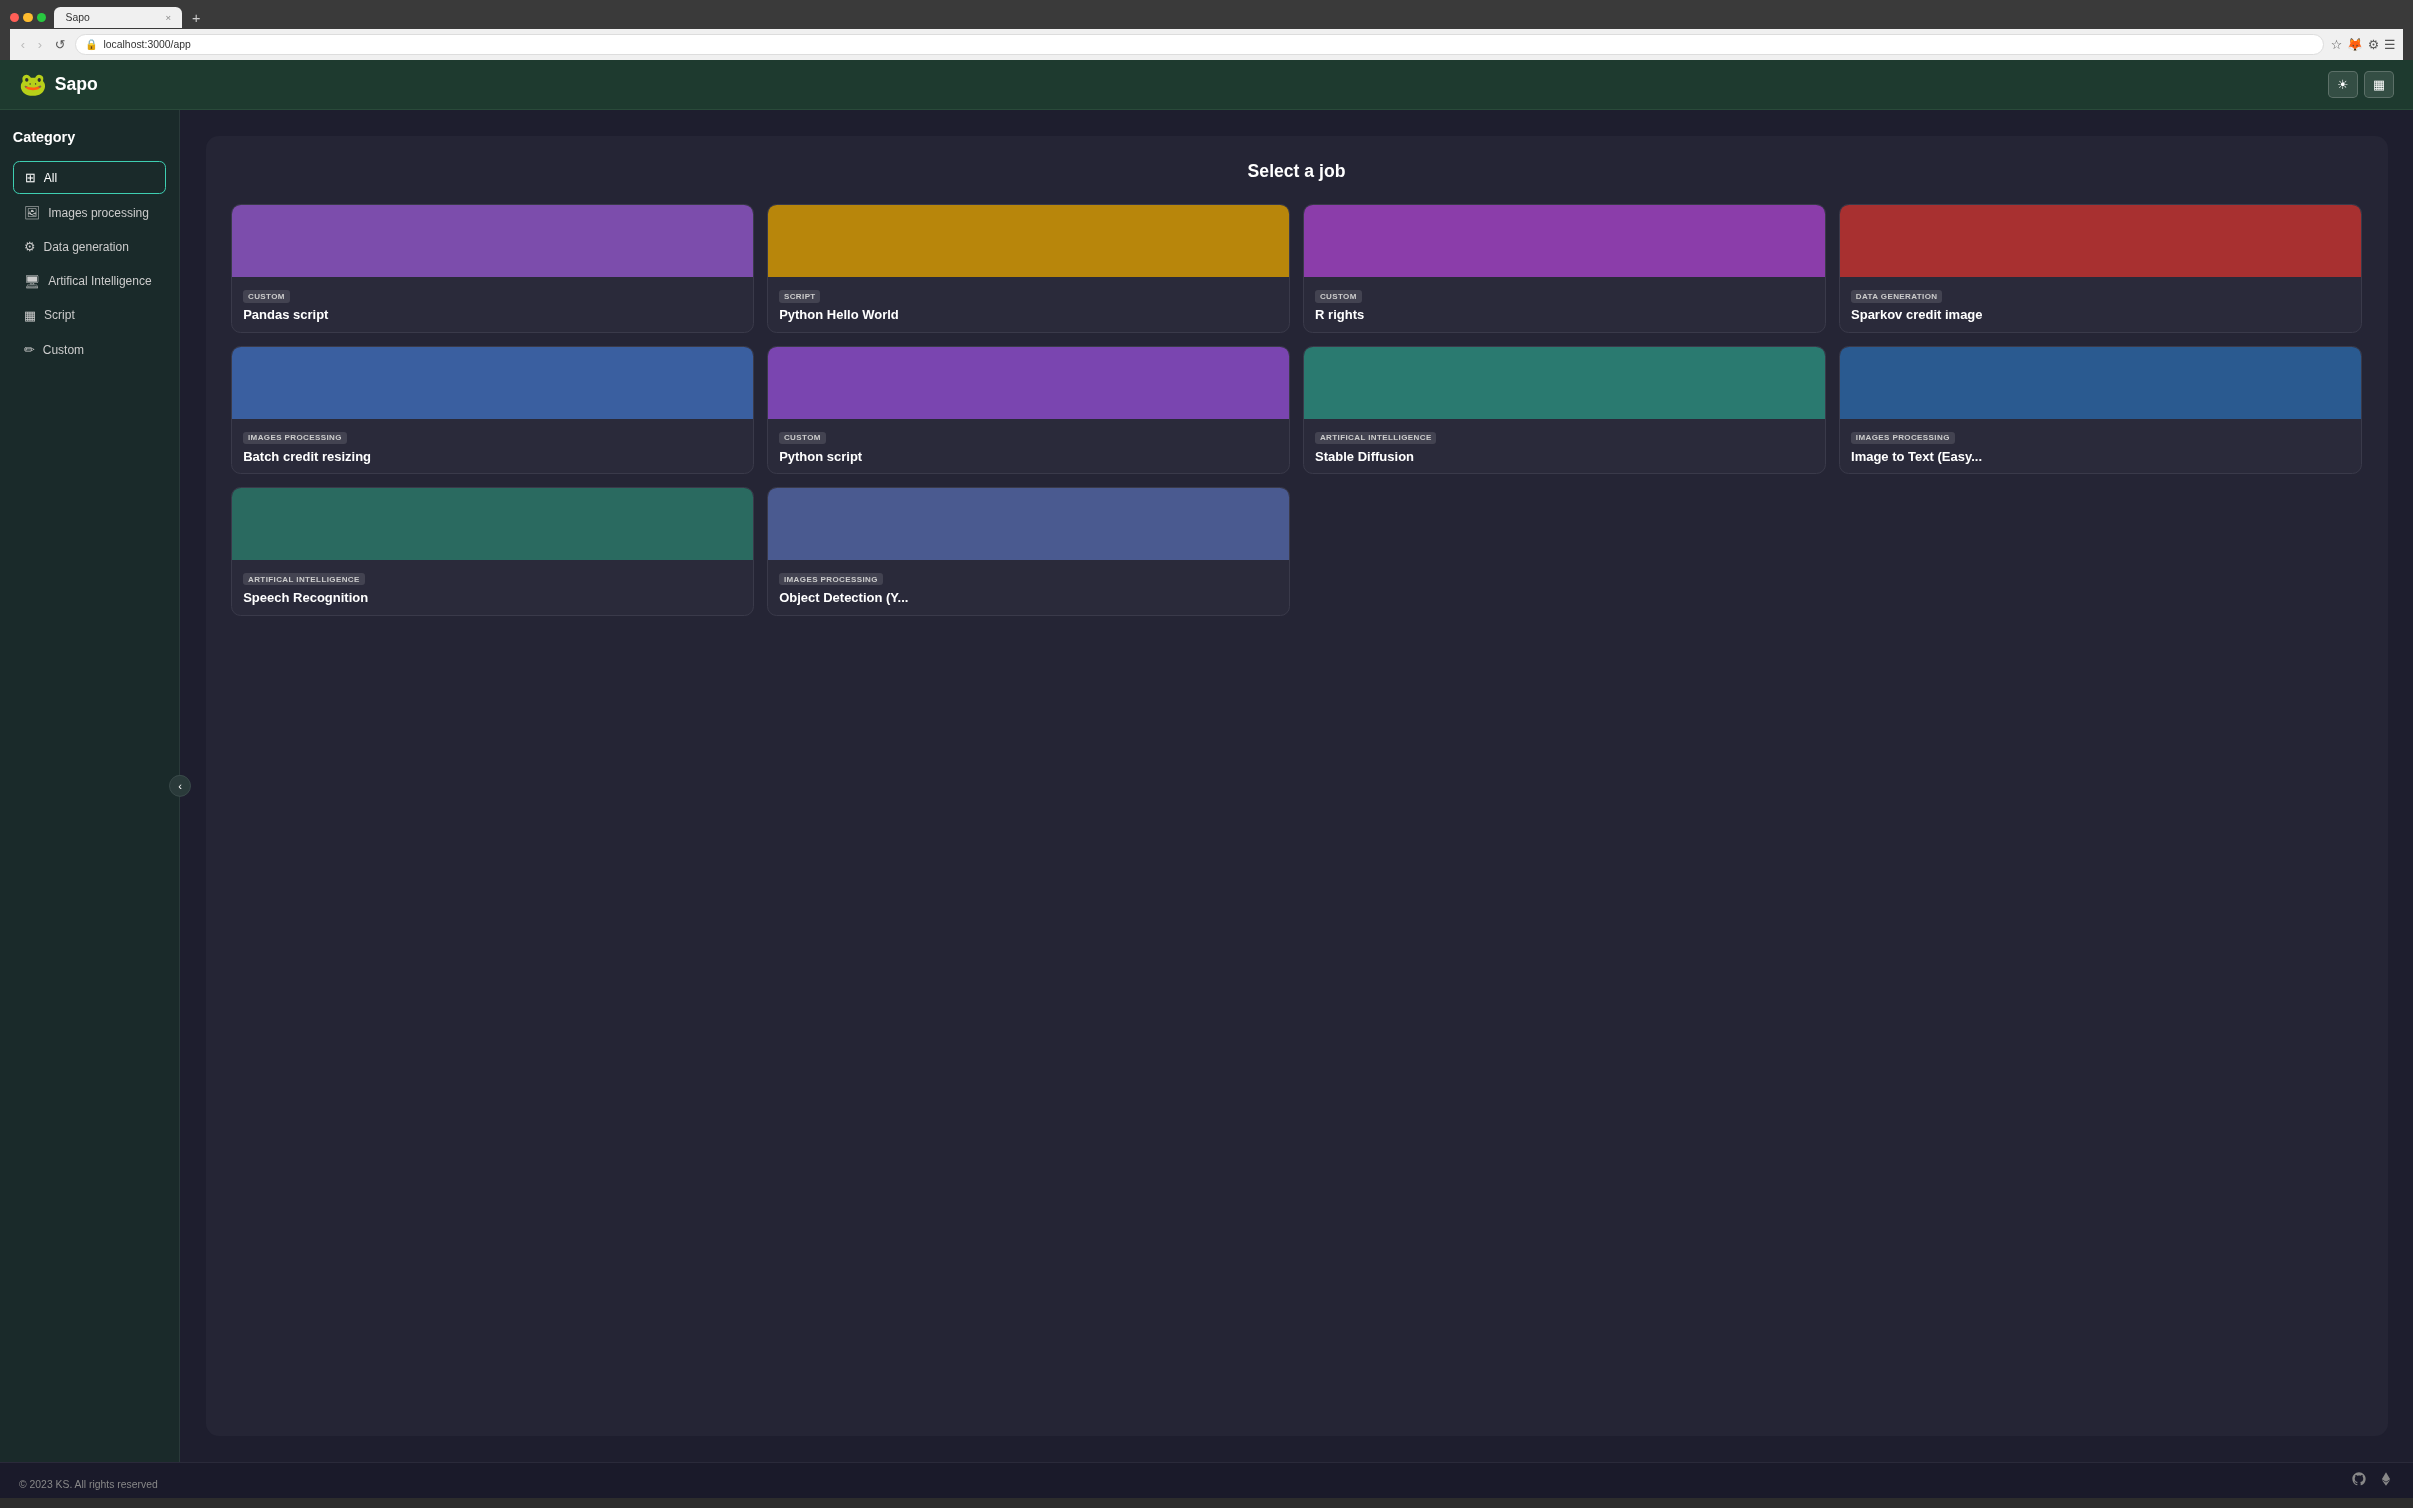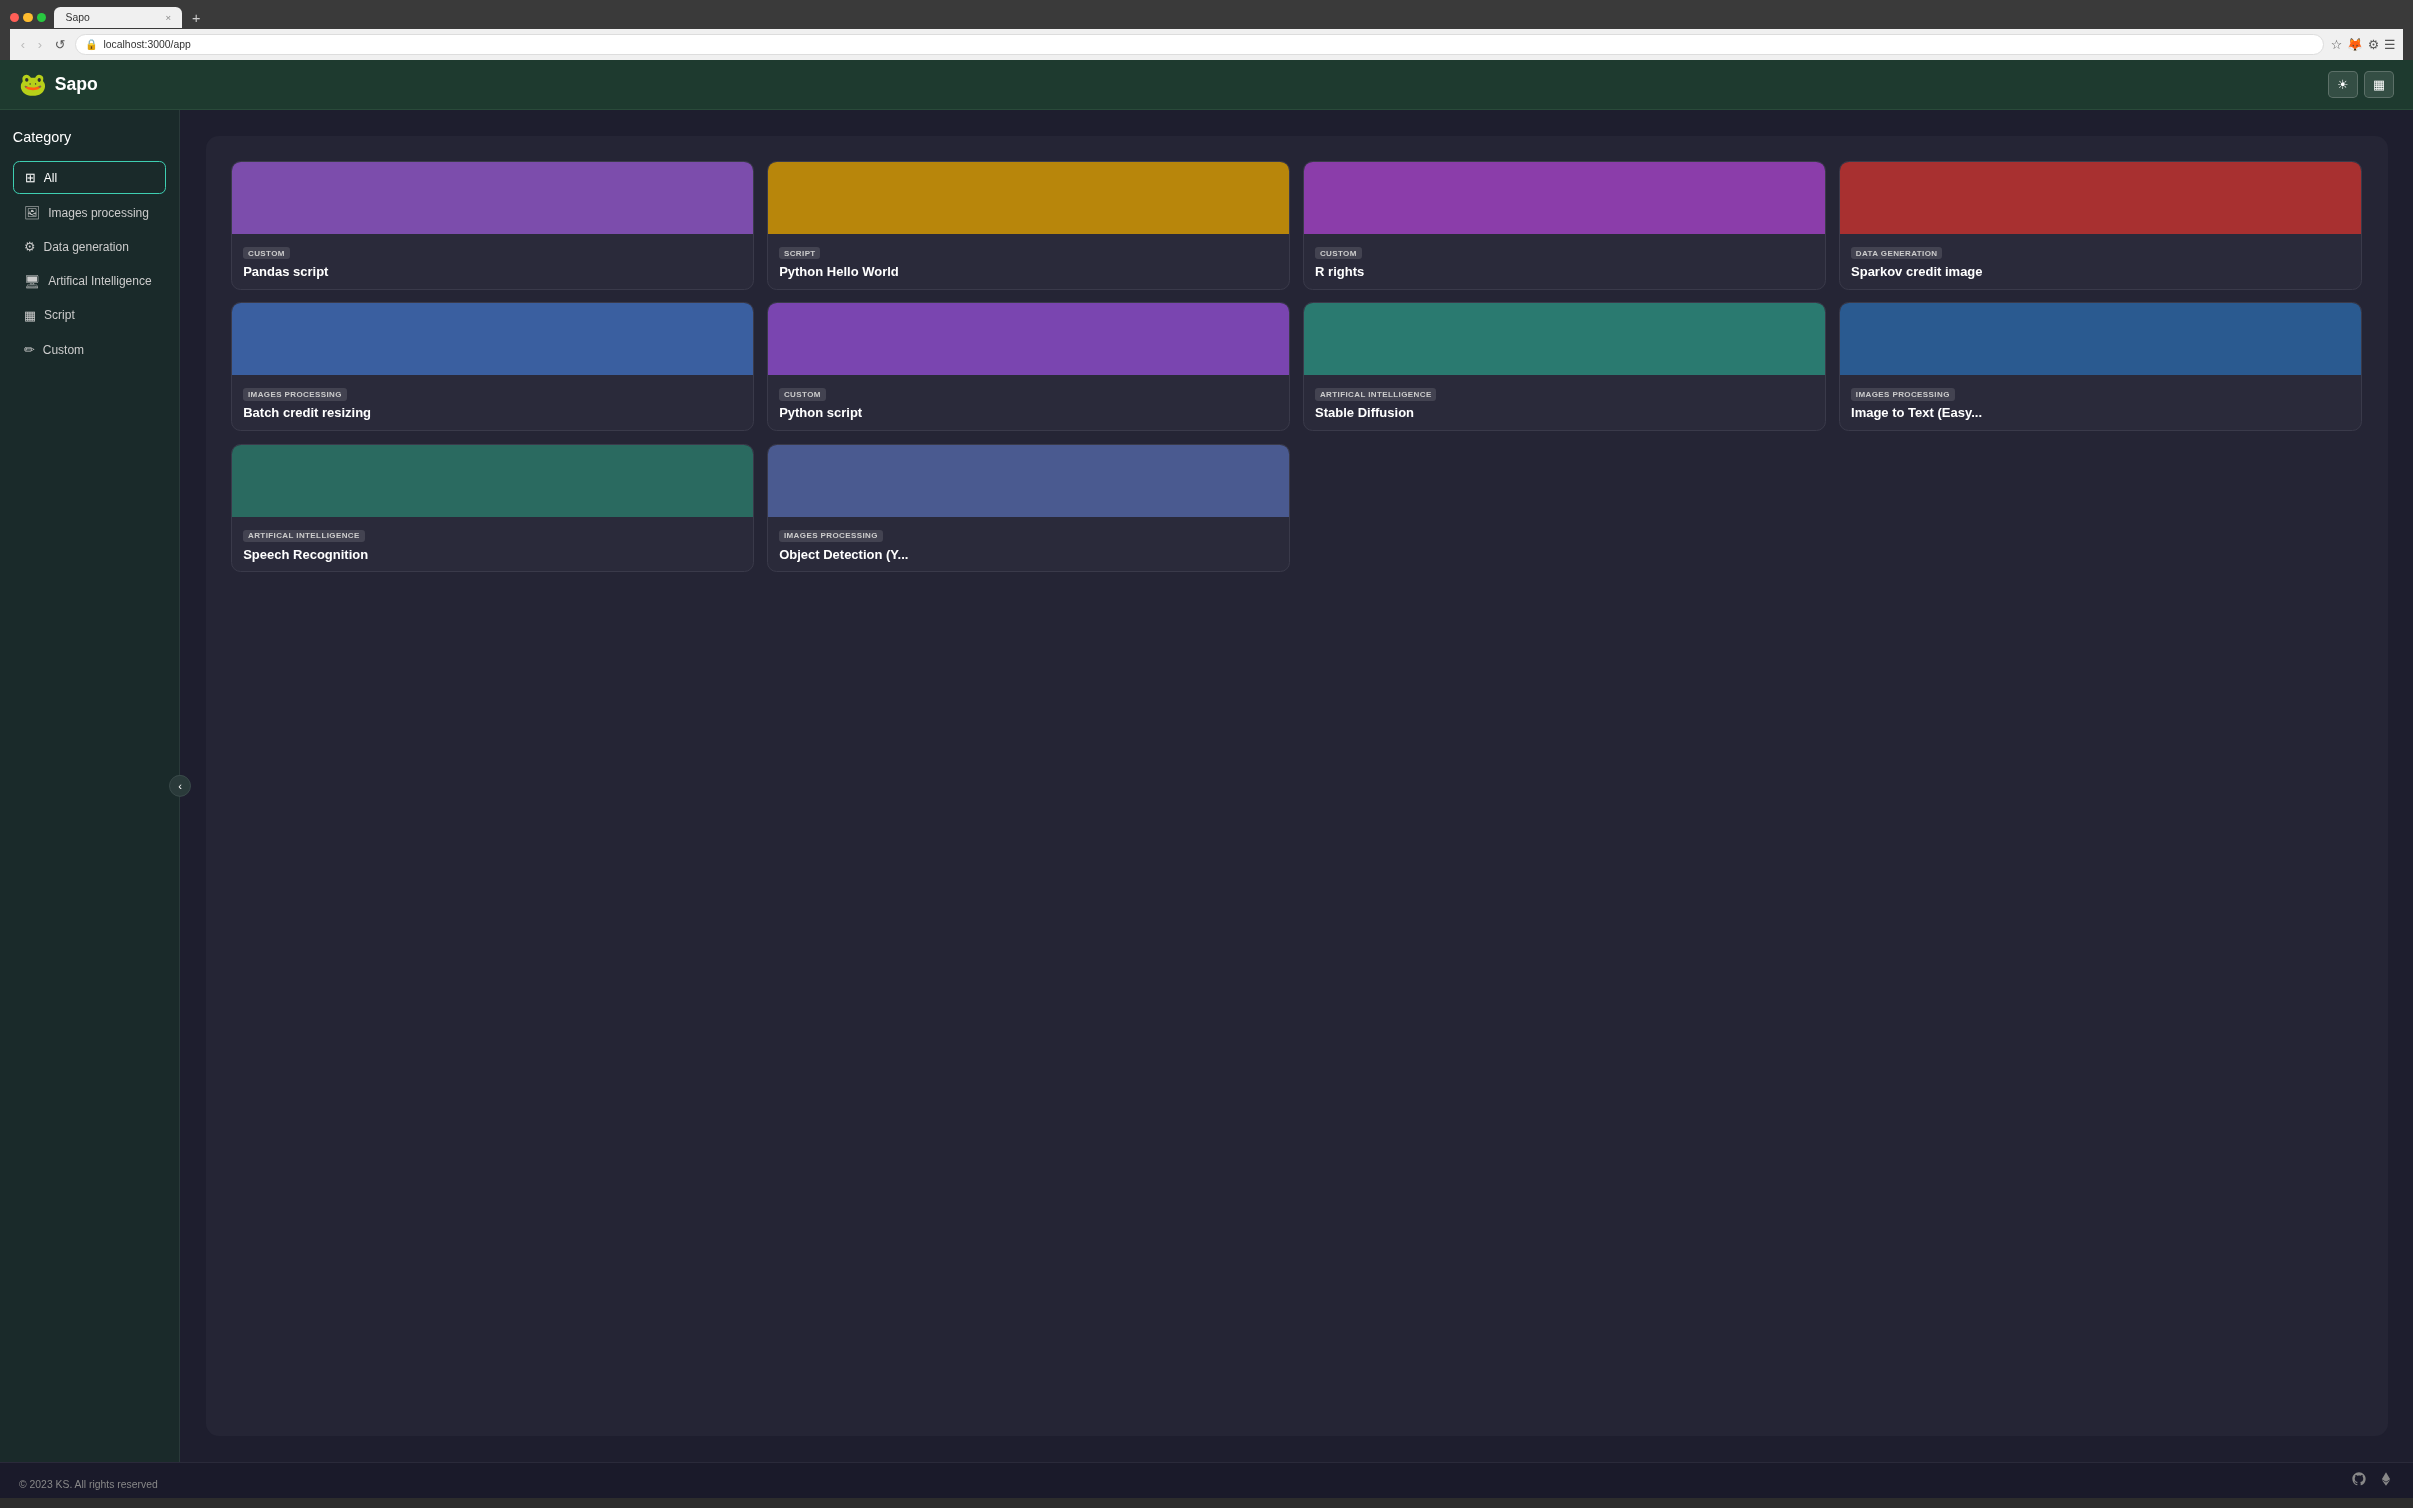--- a/index.html
+++ b/index.html
@@ -30,21 +30,21 @@
     .app-logo { display: flex; align-items: center; gap: 8px; }
     .logo-emoji { font-size: 22.3px; }
     .logo-text { font-size: 17.6px; font-weight: 700; color: white; }
     .header-actions { display: flex; gap: 6.4px; }
     .header-btn { background: rgba(255,255,255,0.1); border: 0.8px solid rgba(255,255,255,0.2); border-radius: 4.8px; color: white; padding: 4.8px 8px; cursor: pointer; font-size: 12.8px; }
 
     .app-body { display: flex; flex: 1; overflow: hidden; }
 
     
     .sidebar { width: 180px; background: #1a2a2a; padding: 19px 12.8px; display: flex; flex-direction: column; gap: 3.2px; border-right: 0.8px solid #2a3a3a; flex-shrink: 0; }
-    .sidebar-title { color: white; font-size: 14.4px; font-weight: 400; margin-bottom: 12.8px; }
+    .sidebar-title { color: white; font-size: 14.4px; font-weight: 700; margin-bottom: 12.8px; }
     .sidebar-item { display: flex; align-items: center; gap: 8px; padding: 8px 11.2px; border-radius: 6.4px; cursor: pointer; color: #ccc; font-size: 12px; }
     .sidebar-item.active { background: transparent; border: 1.2px solid #3ecfb2; color: white; border-radius: 6.4px; }
     .sidebar-item-icon { font-size: 12.8px; }
 
     
     .main-content { flex: 1; background: #1e1e2e; padding: 25.5px; overflow-y: auto; position: relative; }
     .main-inner { background: #252535; border-radius: 12.8px; padding: 25.5px; min-height: 100%; }
     .page-title { text-align: center; color: white; font-size: 17.6px; font-weight: 600; margin-bottom: 22.3px; }
 
     
@@ -156,20 +156,21 @@
         <span>Custom</span>
       </div>
     </div>
 
     <div style="position:relative; display:flex; align-items:center; width:0; z-index:10;">
       <button class="sidebar-right-collapse">‹</button>
     </div>
 
     <div class="main-content">
       <div class="main-inner">
+        <h2 class="page-title">Select a job</h2>
 
         <div class="job-grid">
 
           <div class="job-card">
             <div class="job-card-image bg-purple"></div>
             <div class="job-card-body">
               <span class="job-card-badge">CUSTOM</span>
               <div class="job-card-title">Pandas script</div>
             </div>
           </div>

